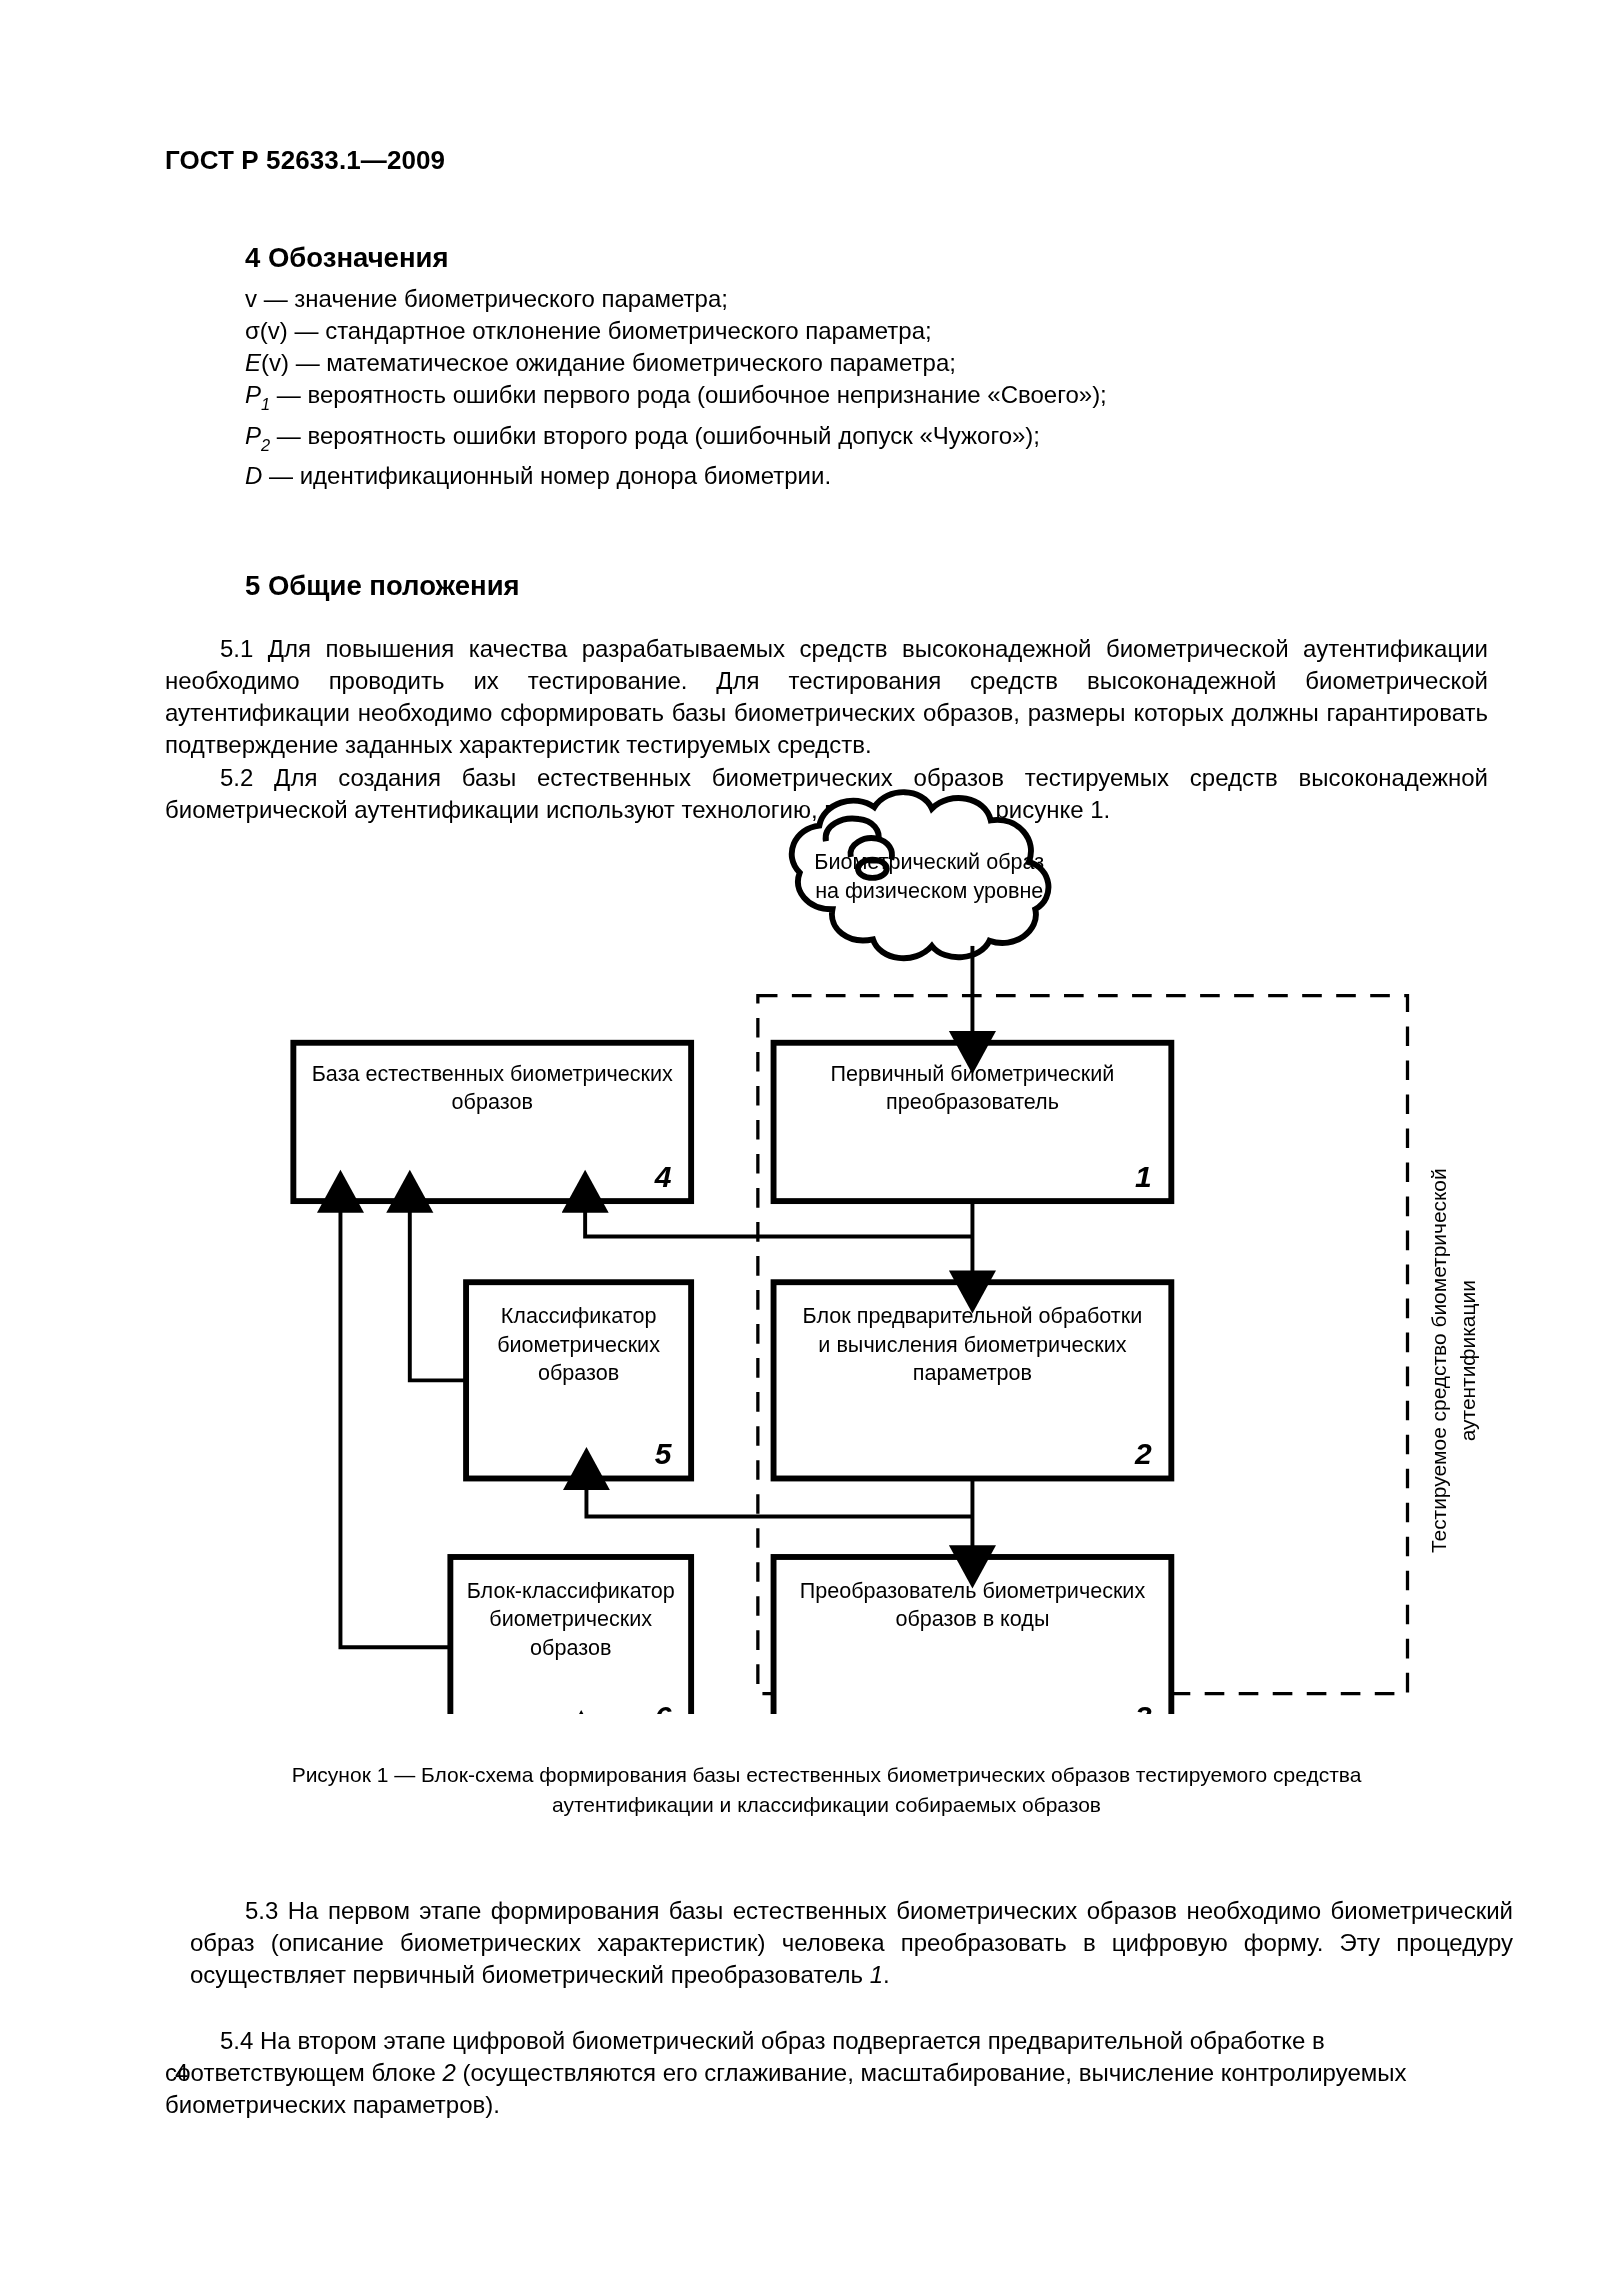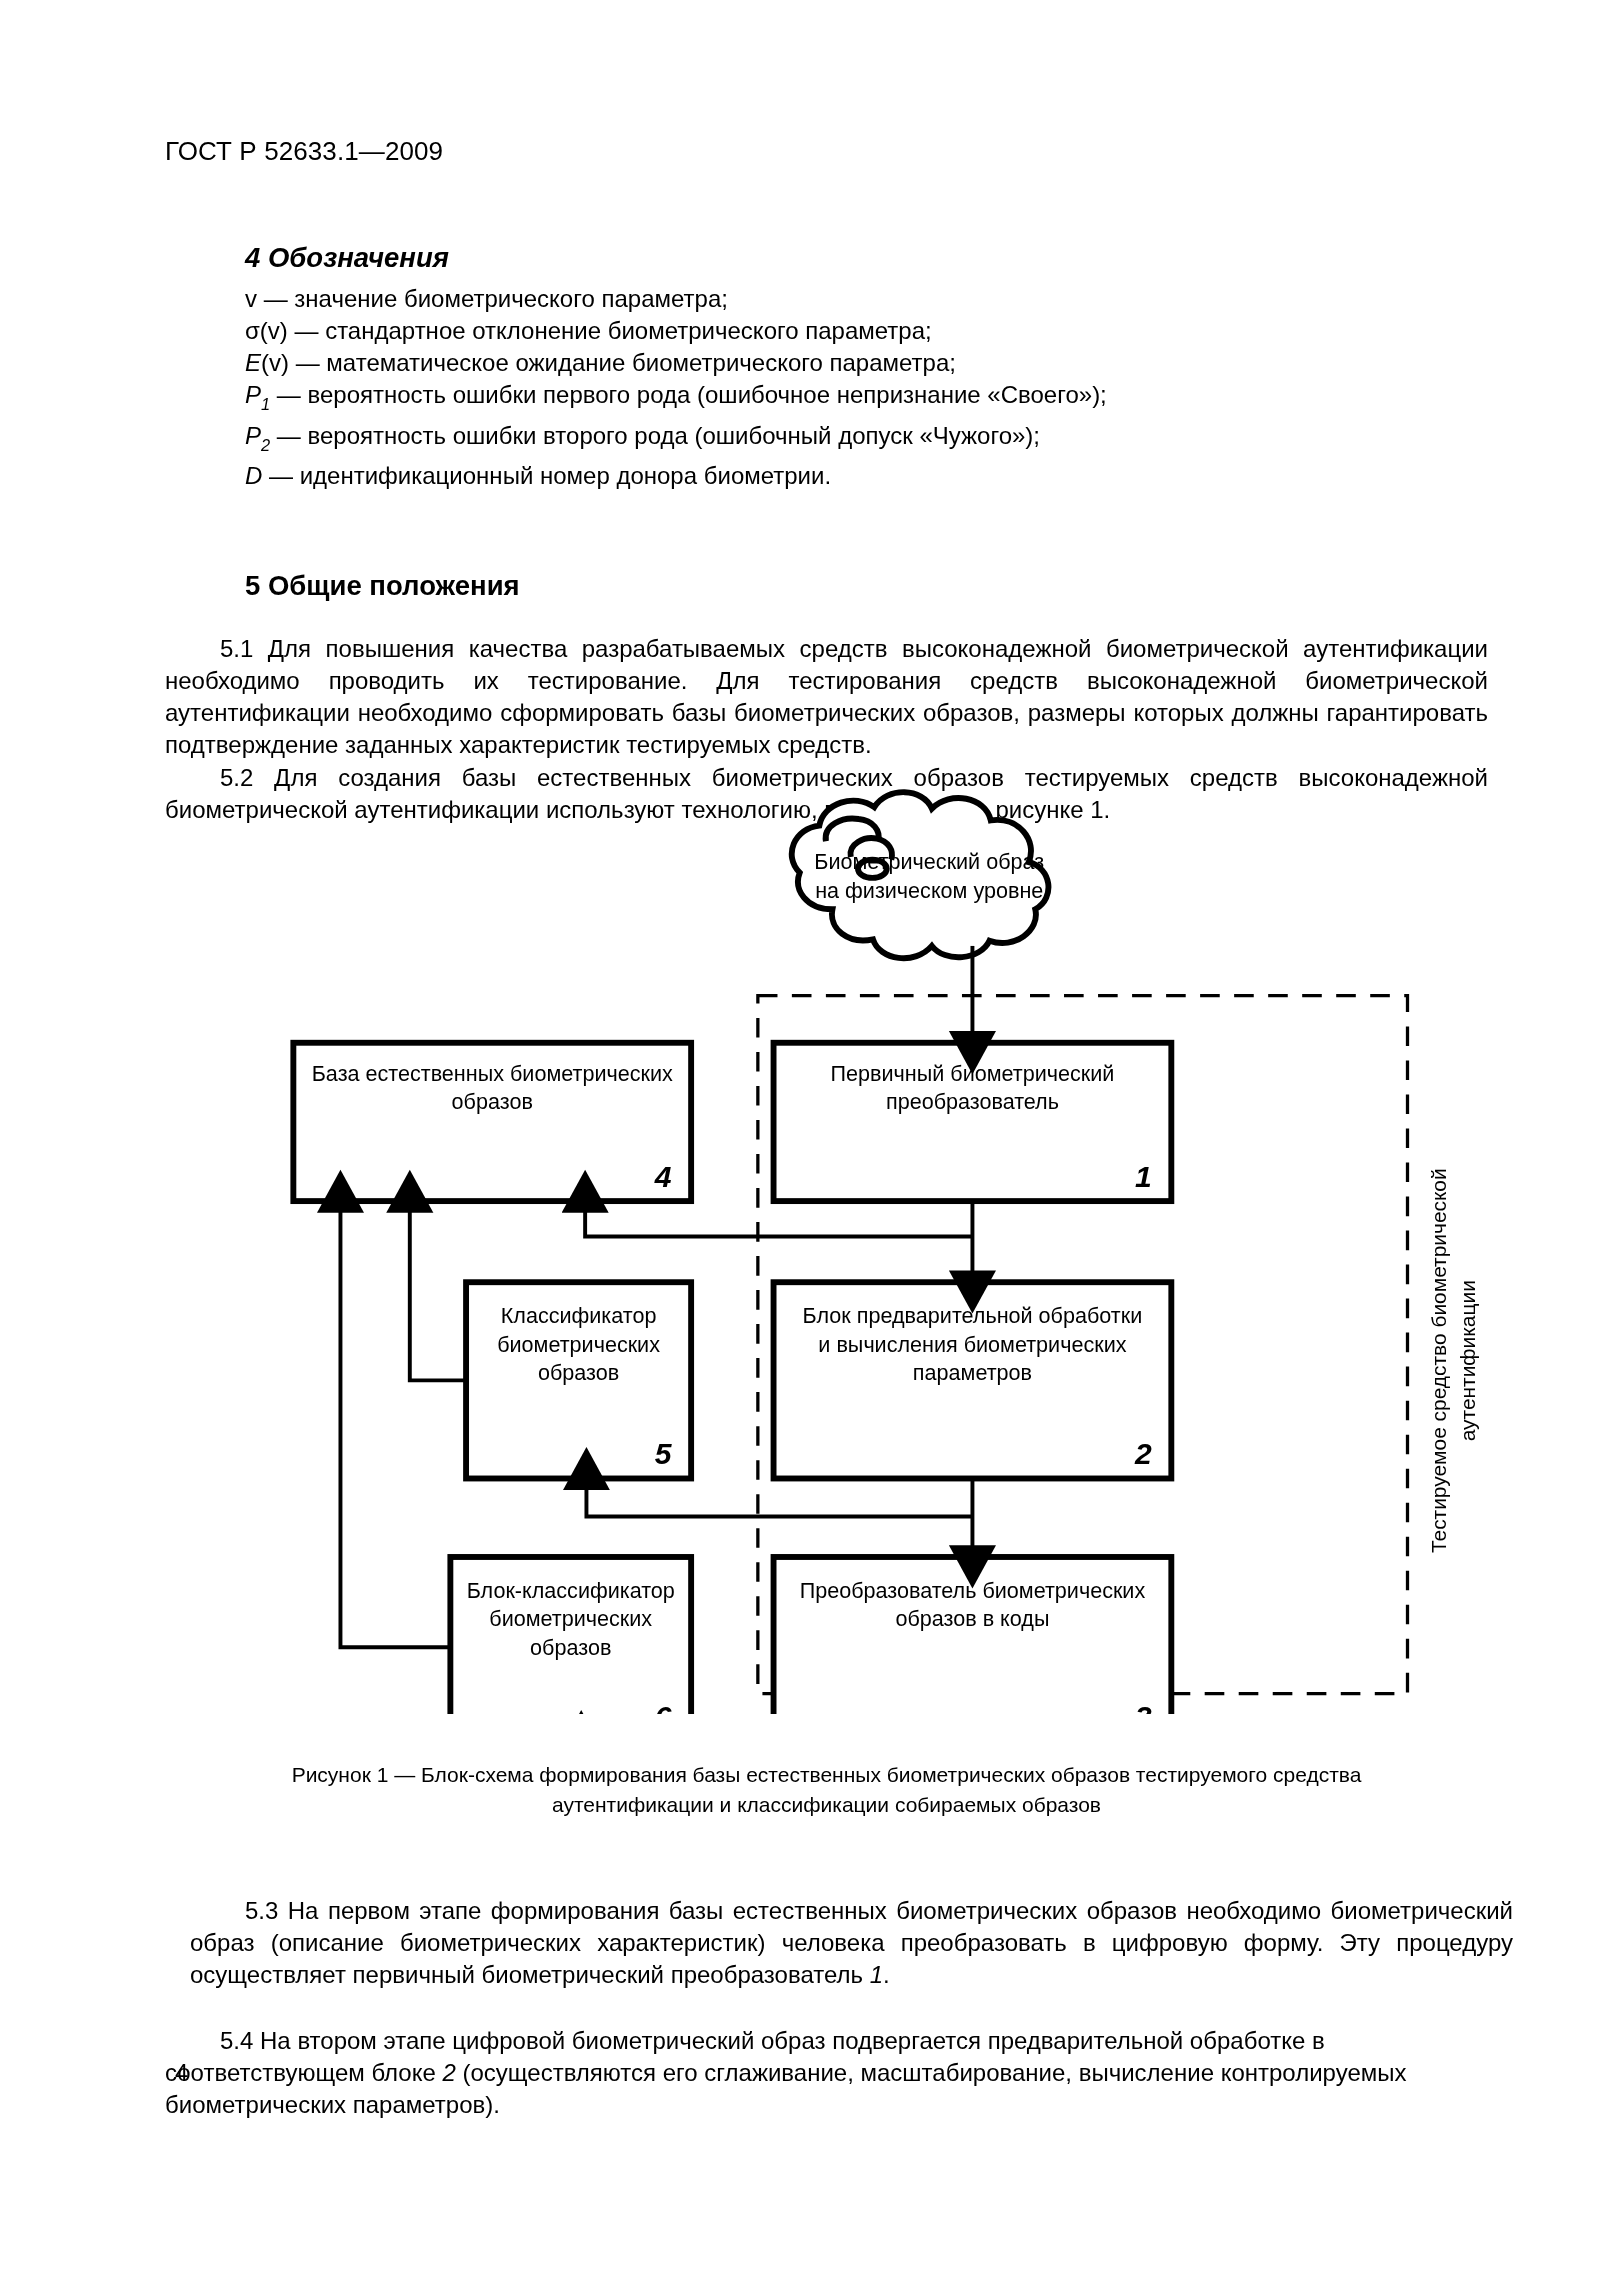--- a/index.html
+++ b/index.html
@@ -5,30 +5,30 @@
   html,body{margin:0;padding:0;background:#fff;}
   body{
     width:1623px;height:2295px;position:relative;
     font-family:"Liberation Sans","DejaVu Sans",sans-serif;
     color:#000;
   }
   .page{position:absolute;inset:0;}
 
   
   .doc-header{
-    position:absolute;left:165px;top:136px;
-    font-size:26px;font-weight:normal;letter-spacing:0.1px;
+    position:absolute;left:165px;top:145px;
+    font-size:26px;font-weight:bold;letter-spacing:0.1px;
   }
 
   
   .sec-head{
     position:absolute;left:245px;
     font-size:27.5px;font-weight:bold;
   }
-  #head-4{top:219px;font-style:italic;}
+  #head-4{top:219px;}
   #head-5{top:547px;}
 
   
   .notation{
     position:absolute;left:245px;top:283px;
     font-size:24px;line-height:32px;width:1243px;
   }
   .notation .row{white-space:nowrap;}
   .sym{font-style:italic;}
   .sym-up{font-style:normal;}

